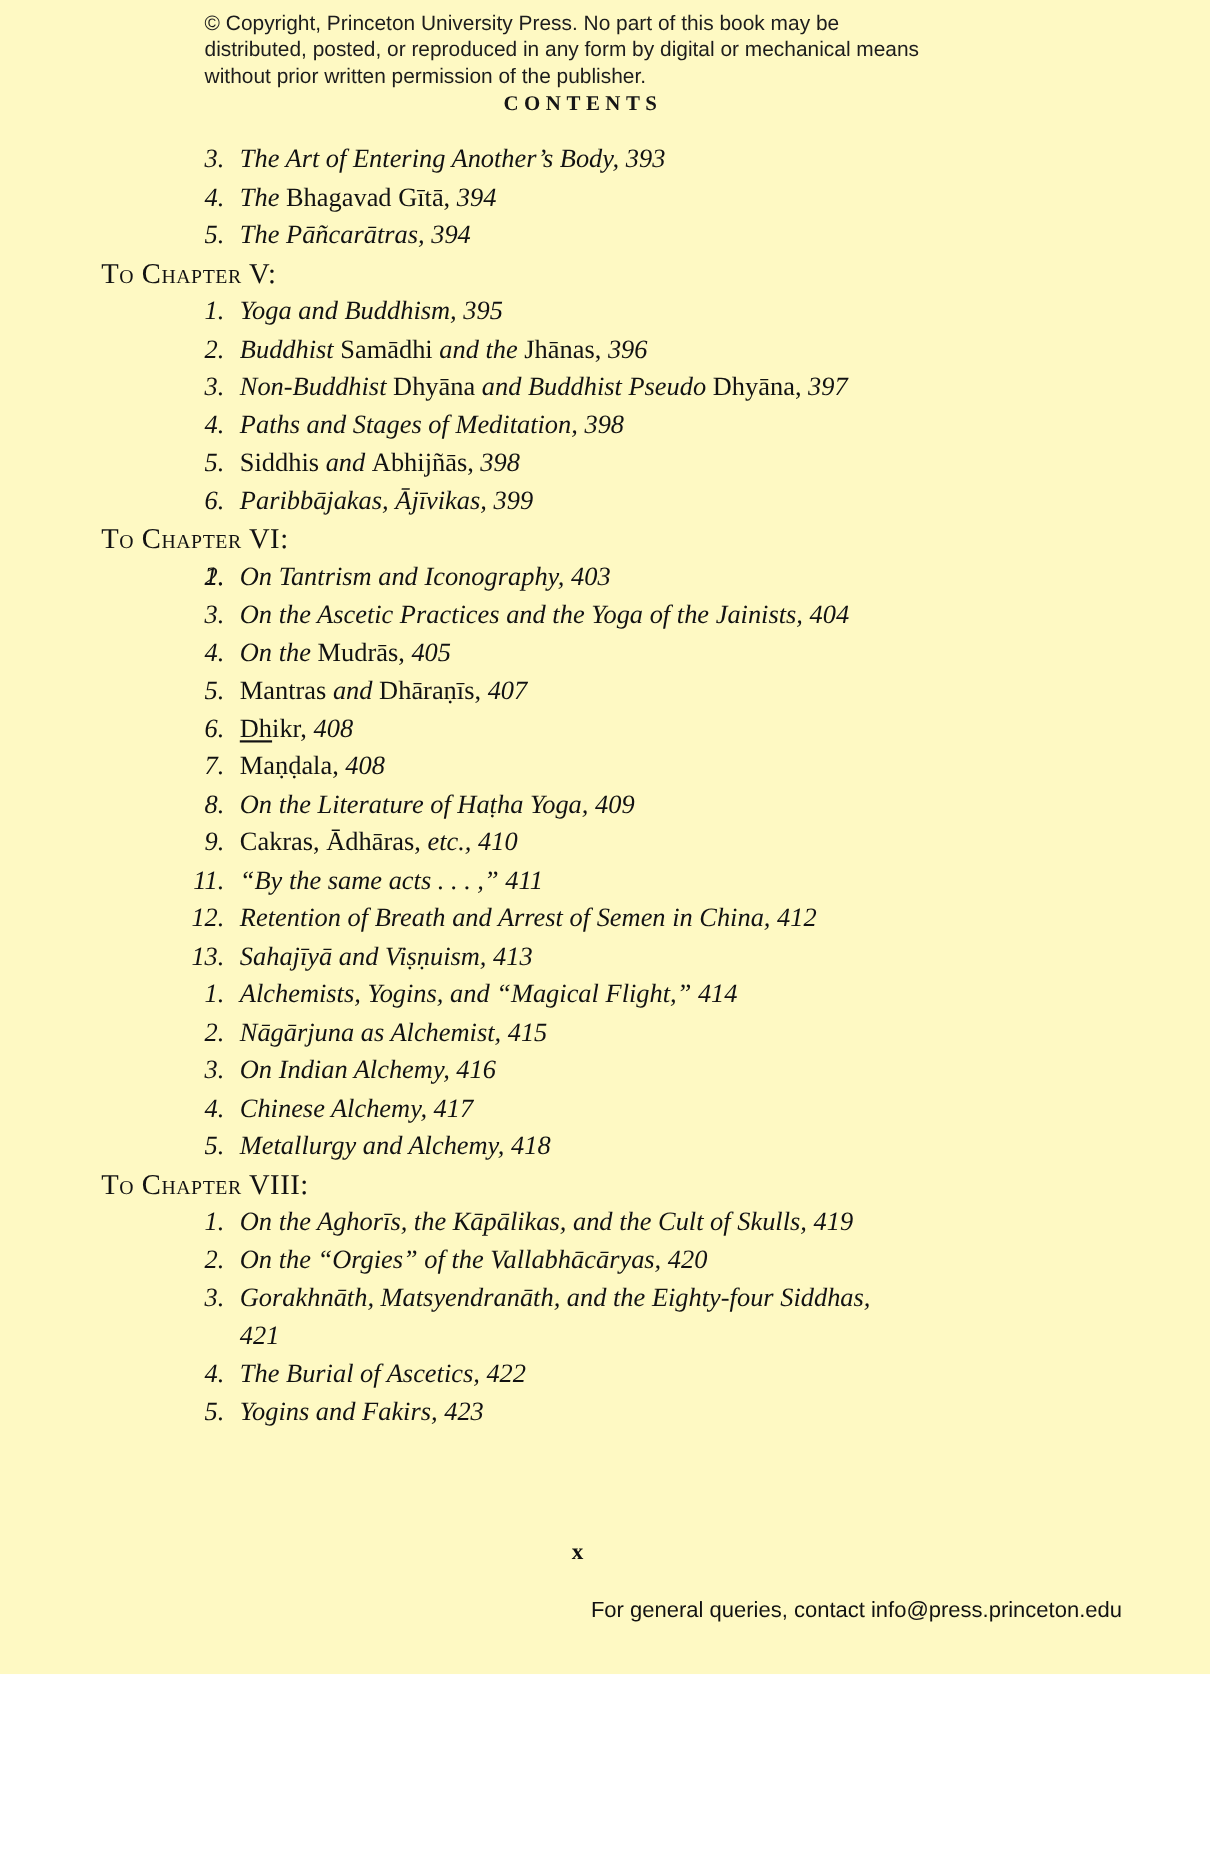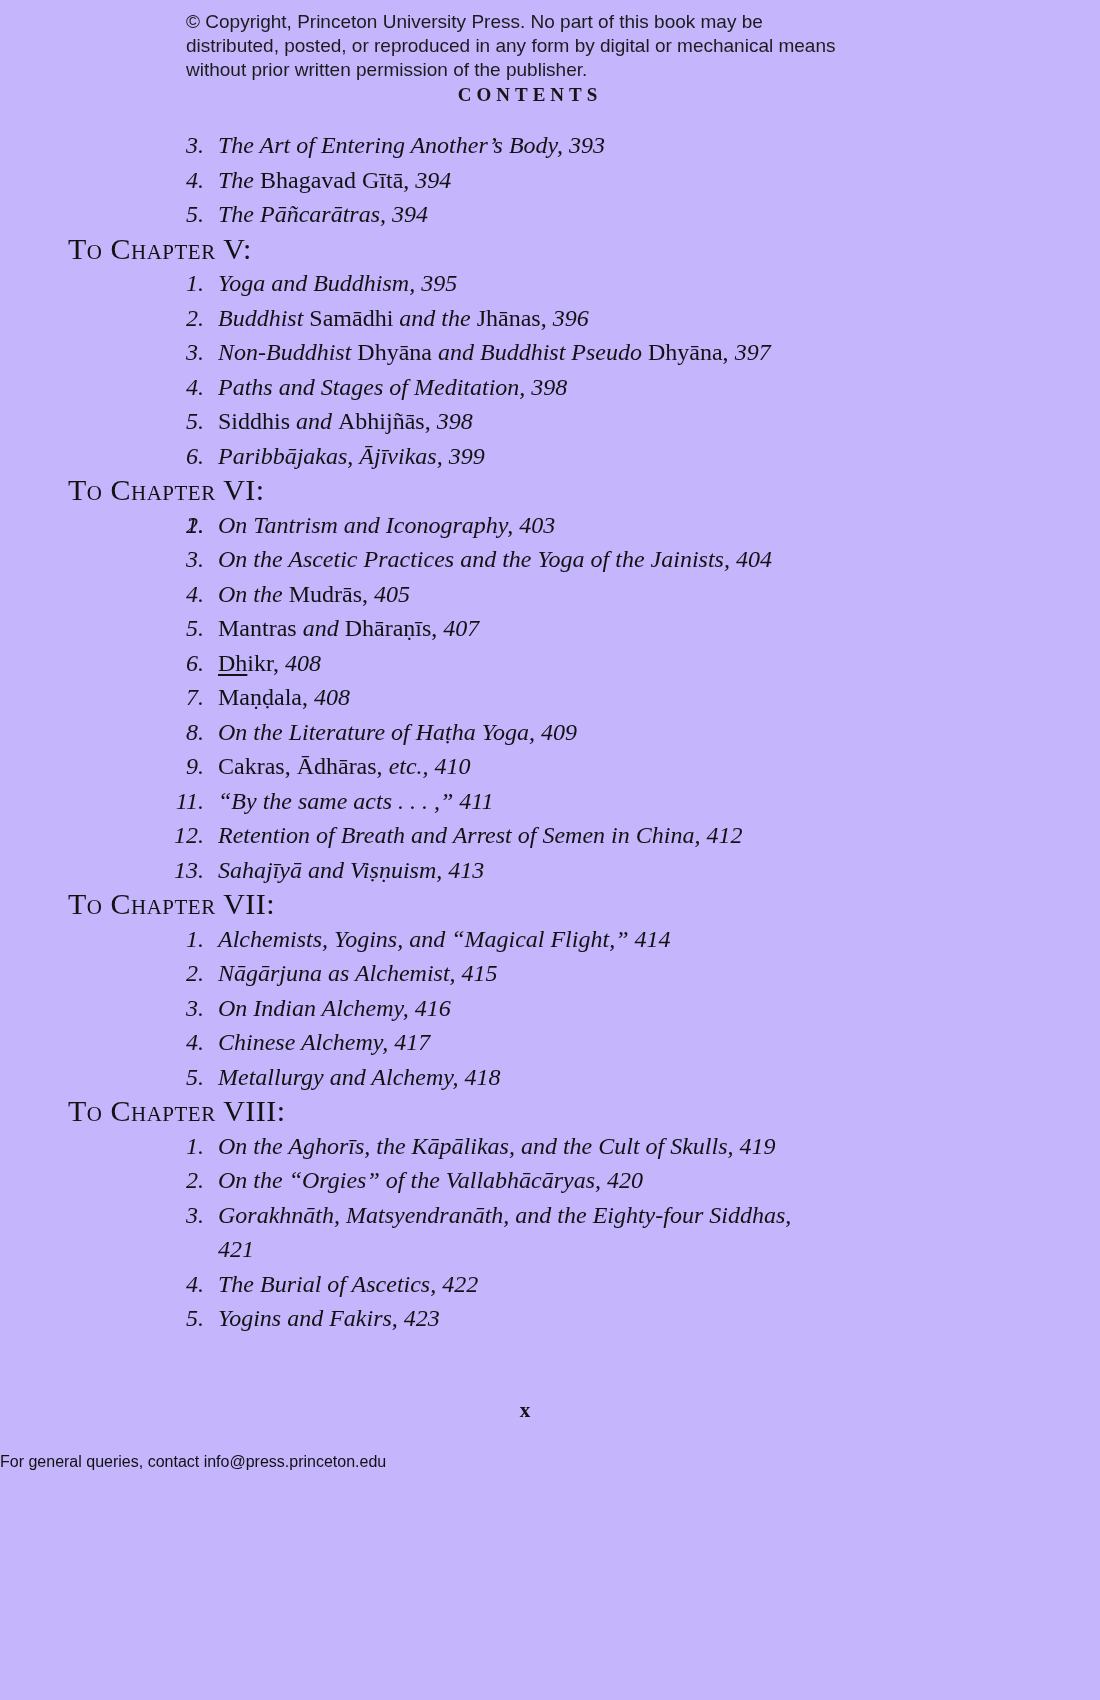--- a/index.html
+++ b/index.html
@@ -1,20 +1,20 @@
 <!DOCTYPE html>
 <html><head>
 <meta charset="utf-8">
 <style>
   html, body { margin: 0; padding: 0; background: #ffffff; }
   .page {
     position: relative;
     width: 1100px;
-    height: 1700px;
-    background: #c4b5fd;
+    height: 1522px;
+    background: #fef9c3;
     font-family: "Liberation Serif", serif;
     color: #121212;
     overflow: hidden;
   }
   .copyright {
     position: absolute;
     left: 186px;
     top: 10px;
     width: 655px;
     font-family: "Liberation Sans", sans-serif;
@@ -35,24 +35,24 @@
   }
   .toc {
     position: absolute;
     left: 0;
     top: 128px;
     width: 960px;
     font-size: 24px;
     line-height: 34.5px;
   }
   .toc-heading {
-    margin-left: 68px;
+    margin-left: 92px;
     font-variant: small-caps;
     letter-spacing: 0.5px;
-    font-size: 30px;
+    font-size: 26px;
   }
   .toc-item {
     position: relative;
     margin-left: 218px;
     max-width: 700px;
   }
   .toc-num {
     position: absolute;
     left: -64px;
     width: 50px;
@@ -69,23 +69,23 @@
     width: 1050px;
     text-align: center;
     font-weight: bold;
     font-size: 21px;
   }
   .footer {
     position: absolute;
     top: 1453px;
     left: 0;
     width: 1020px;
-    text-align: left;
+    text-align: right;
     font-family: "Liberation Sans", sans-serif;
-    font-size: 16px;
+    font-size: 20px;
     color: #111;
   }
 </style>
 </head>
 <body>
 
 <div class="page">
   <div class="copyright">© Copyright, Princeton University Press. No part of this book may be distributed, posted, or reproduced in any form by digital or mechanical means without prior written permission of the publisher.</div>
   <div class="contents-title">CONTENTS</div>
   <div class="toc">
@@ -105,21 +105,20 @@
       <div class="toc-item"><span class="toc-num">3.</span><span class="toc-text"><span class="seg-i">On the Ascetic Practices and the Yoga of the Jainists, 404</span></span></div>
       <div class="toc-item"><span class="toc-num">4.</span><span class="toc-text"><span class="seg-i">On the </span><span class="seg-r">Mudrās, </span><span class="seg-i">405</span></span></div>
       <div class="toc-item"><span class="toc-num">5.</span><span class="toc-text"><span class="seg-r">Mantras </span><span class="seg-i">and </span><span class="seg-r">Dhāraṇīs, </span><span class="seg-i">407</span></span></div>
       <div class="toc-item"><span class="toc-num">6.</span><span class="toc-text"><span class="seg-ru">Dh</span><span class="seg-r">ikr, </span><span class="seg-i">408</span></span></div>
       <div class="toc-item"><span class="toc-num">7.</span><span class="toc-text"><span class="seg-r">Maṇḍala, </span><span class="seg-i">408</span></span></div>
       <div class="toc-item"><span class="toc-num">8.</span><span class="toc-text"><span class="seg-i">On the Literature of Haṭha Yoga, 409</span></span></div>
       <div class="toc-item"><span class="toc-num">9.</span><span class="toc-text"><span class="seg-r">Cakras, Ādhāras, </span><span class="seg-i">etc., 410</span></span></div>
       <div class="toc-item"><span class="toc-num">11.</span><span class="toc-text"><span class="seg-i">“By the same acts . . . ,” 411</span></span></div>
       <div class="toc-item"><span class="toc-num">12.</span><span class="toc-text"><span class="seg-i">Retention of Breath and Arrest of Semen in China, 412</span></span></div>
       <div class="toc-item"><span class="toc-num">13.</span><span class="toc-text"><span class="seg-i">Sahajīyā and Viṣṇuism, 413</span></span></div>
-      <div class="toc-heading">To Chapter VII:</div>
       <div class="toc-item"><span class="toc-num">1.</span><span class="toc-text"><span class="seg-i">Alchemists, Yogins, and “Magical Flight,” 414</span></span></div>
       <div class="toc-item"><span class="toc-num">2.</span><span class="toc-text"><span class="seg-i">Nāgārjuna as Alchemist, 415</span></span></div>
       <div class="toc-item"><span class="toc-num">3.</span><span class="toc-text"><span class="seg-i">On Indian Alchemy, 416</span></span></div>
       <div class="toc-item"><span class="toc-num">4.</span><span class="toc-text"><span class="seg-i">Chinese Alchemy, 417</span></span></div>
       <div class="toc-item"><span class="toc-num">5.</span><span class="toc-text"><span class="seg-i">Metallurgy and Alchemy, 418</span></span></div>
       <div class="toc-heading">To Chapter VIII:</div>
       <div class="toc-item"><span class="toc-num">1.</span><span class="toc-text"><span class="seg-i">On the Aghorīs, the Kāpālikas, and the Cult of Skulls, 419</span></span></div>
       <div class="toc-item"><span class="toc-num">2.</span><span class="toc-text"><span class="seg-i">On the “Orgies” of the Vallabhācāryas, 420</span></span></div>
       <div class="toc-item"><span class="toc-num">3.</span><span class="toc-text"><span class="seg-i">Gorakhnāth, Matsyendranāth, and the Eighty-four Siddhas,</span><br><span class="seg-i">421</span></span></div>
       <div class="toc-item"><span class="toc-num">4.</span><span class="toc-text"><span class="seg-i">The Burial of Ascetics, 422</span></span></div>

